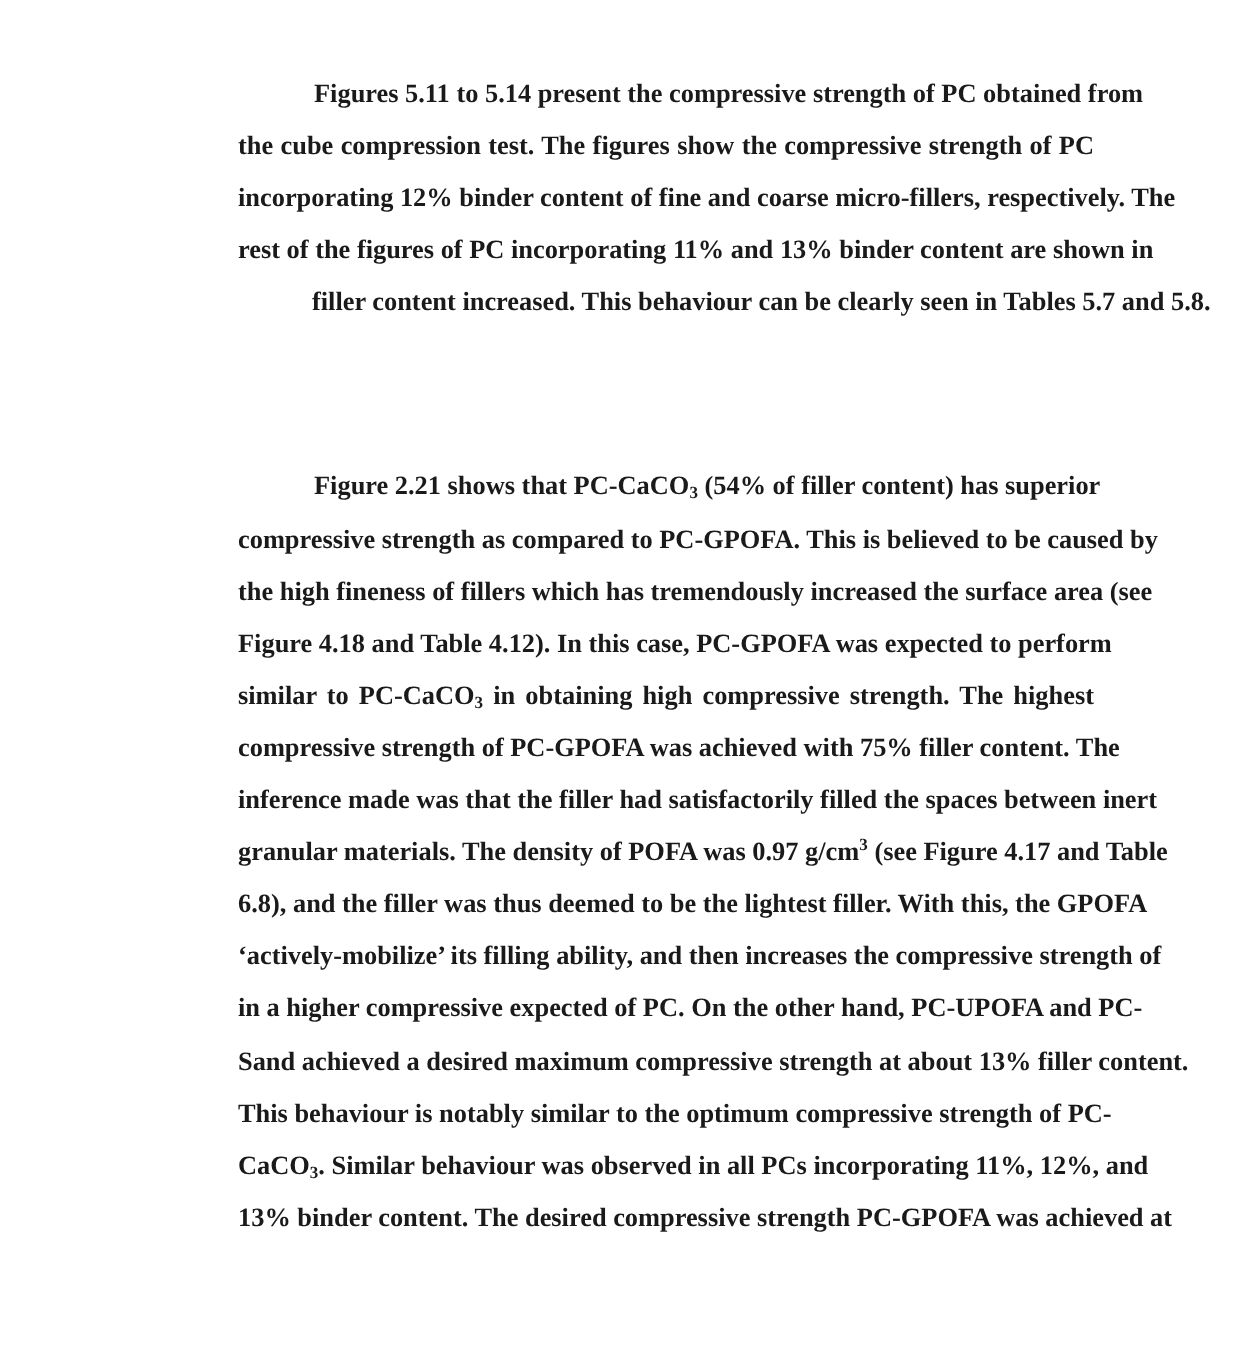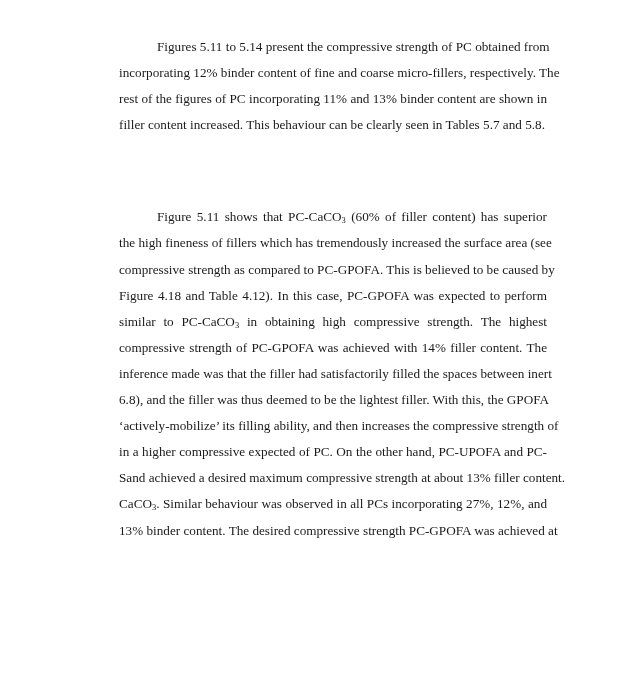--- a/index.html
+++ b/index.html
@@ -4,48 +4,51 @@
 <style>
   html, body { margin: 0; padding: 0; background: #ffffff; }
   body { width: 620px; height: 675px; overflow: hidden; position: relative; }
   .page {
     position: absolute; left: 119px; top: 34px; width: 428px;
     font-family: "Liberation Serif", "DejaVu Serif", serif;
     font-size: 13.2px; color: #1a1a1a;
   }
   .line {
     height: 26.1px; line-height: 26.1px; white-space: nowrap;
-    text-align: justify; text-align-last: justify; overflow: visible;
+    text-align: justify; text-align-last: justify; overflow: visible; font-weight: bold;
   }
-  .line.last { text-align-last: left; }
+  .line.last { text-align-last: left; margin-left: 37px; }
   .indent { padding-left: 38px; }
   .gap { height: 66px; }
   sub { font-size: 8.5px; vertical-align: -2px; line-height: 0; }
   sup { font-size: 8.5px; vertical-align: 5px; line-height: 0; }
 </style>
 </head>
 <body>
 
 <div class="page">
   <div>
     <div class="line indent">Figures 5.11 to 5.14 present the compressive strength of PC obtained from</div>
+    <div class="line">the cube compression test.  The figures show the compressive strength of PC</div>
     <div class="line">incorporating 12% binder content of fine and coarse micro-fillers, respectively.  The</div>
     <div class="line">rest of the figures of PC incorporating 11% and 13% binder content are shown in</div>
     <div class="line last">filler content increased.  This behaviour can be clearly seen in Tables 5.7 and 5.8.</div>
   </div>
   <div class="gap"></div>
   <div>
-    <div class="line indent"><span>Figure 5.11 shows that PC-CaCO</span><sub>3</sub><span> (60% of filler content) has superior</span></div>
+    <div class="line indent"><span>Figure 2.21 shows that PC-CaCO</span><sub>3</sub><span> (54% of filler content) has superior</span></div>
+    <div class="line">compressive strength as compared to PC-GPOFA. This is believed to be caused by</div>
     <div class="line">the high fineness of fillers which has tremendously increased the surface area (see</div>
-    <div class="line">compressive strength as compared to PC-GPOFA. This is believed to be caused by</div>
     <div class="line">Figure 4.18 and Table 4.12).  In this case, PC-GPOFA was expected to perform</div>
     <div class="line"><span>similar to PC-CaCO</span><sub>3</sub><span> in obtaining high compressive strength.   The highest</span></div>
-    <div class="line">compressive strength of PC-GPOFA was achieved with 14% filler content. The</div>
+    <div class="line">compressive strength of PC-GPOFA was achieved with 75% filler content. The</div>
     <div class="line">inference made was that the filler had satisfactorily filled the spaces between inert</div>
+    <div class="line"><span>granular materials.  The density of POFA was 0.97 g/cm</span><sup>3</sup><span> (see Figure 4.17 and Table</span></div>
     <div class="line">6.8), and the filler was thus deemed to be the lightest filler. With this, the GPOFA</div>
     <div class="line">‘actively-mobilize’ its filling ability, and then increases the compressive strength of</div>
     <div class="line">in a higher compressive expected of PC.  On the other hand, PC-UPOFA and PC-</div>
     <div class="line">Sand achieved a desired maximum compressive strength at about 13% filler content.</div>
-    <div class="line"><span>CaCO</span><sub>3</sub><span>.  Similar behaviour was observed in all PCs incorporating 27%, 12%, and</span></div>
+    <div class="line">This behaviour is notably similar to the optimum compressive strength of PC-</div>
+    <div class="line"><span>CaCO</span><sub>3</sub><span>.  Similar behaviour was observed in all PCs incorporating 11%, 12%, and</span></div>
     <div class="line">13% binder content.  The desired compressive strength PC-GPOFA was achieved at</div>
 
   </div>
 </div>
 
 </body></html>

